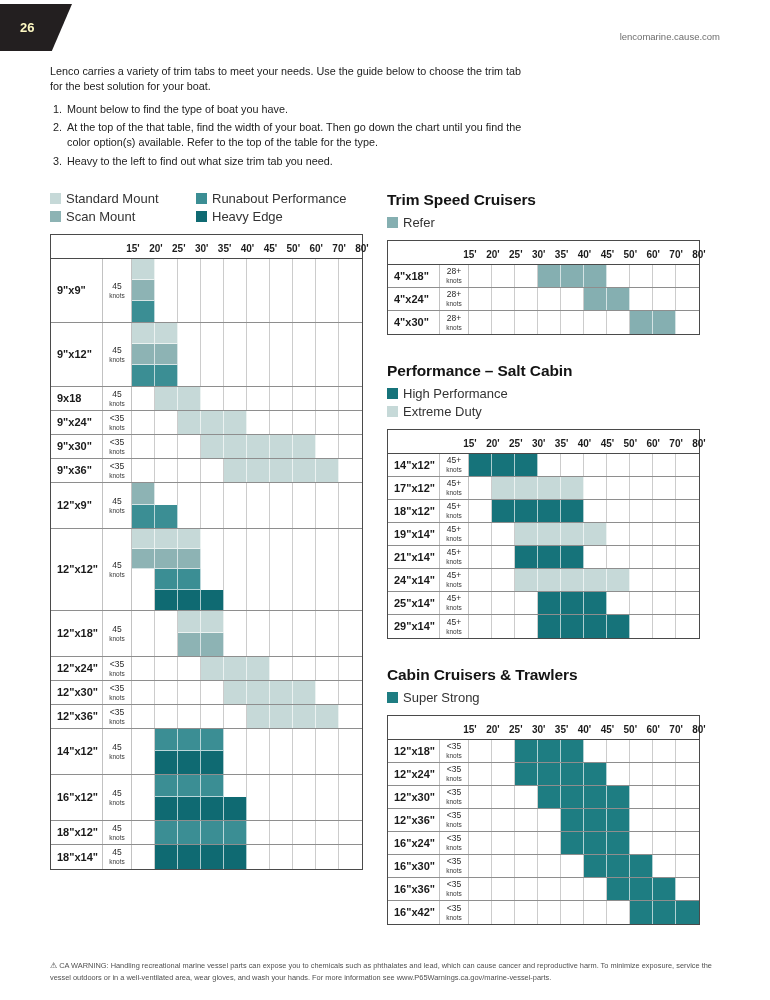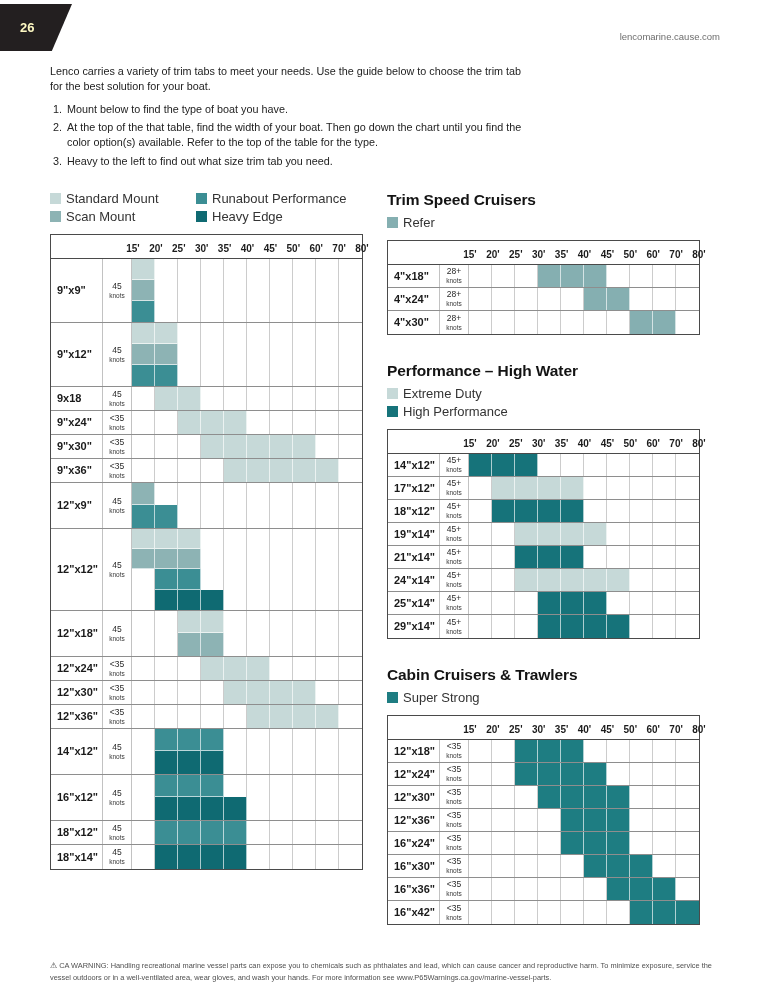--- a/index.html
+++ b/index.html
@@ -678,29 +678,29 @@
                     <div class="cell filled" style="background: rgb(133, 175, 177);"></div>
                     <div class="cell filled" style="background: rgb(133, 175, 177);"></div>
                     <div class="cell"></div>
                   </div>
                 </div>
               </div>
             </div>
         </section>
 
         <section class="tblock">
-          <h2 class="sec-title">Performance – High Water</h2>
+          <h2 class="sec-title">Performance – Salt Cabin</h2>
           <div class="legend one-col">
+              <div class="legend-item">
+                <span class="swatch" style="background: rgb(22, 115, 122);"></span>
+                <span class="legend-label">High Performance</span>
+              </div>
               <div class="legend-item">
                 <span class="swatch" style="background: rgb(198, 217, 216);"></span>
                 <span class="legend-label">Extreme Duty</span>
-              </div>
-              <div class="legend-item">
-                <span class="swatch" style="background: rgb(22, 115, 122);"></span>
-                <span class="legend-label">High Performance</span>
               </div>
             </div>
           <div class="ttable">
               <div class="thead">
                 <div class="th-spacer"></div>
                 <div class="th-data">
                   <span class="col-label" style="left: 0%;">15'</span>
                   <span class="col-label" style="left: 10%;">20'</span>
                   <span class="col-label" style="left: 20%;">25'</span>
                   <span class="col-label" style="left: 30%;">30'</span>

